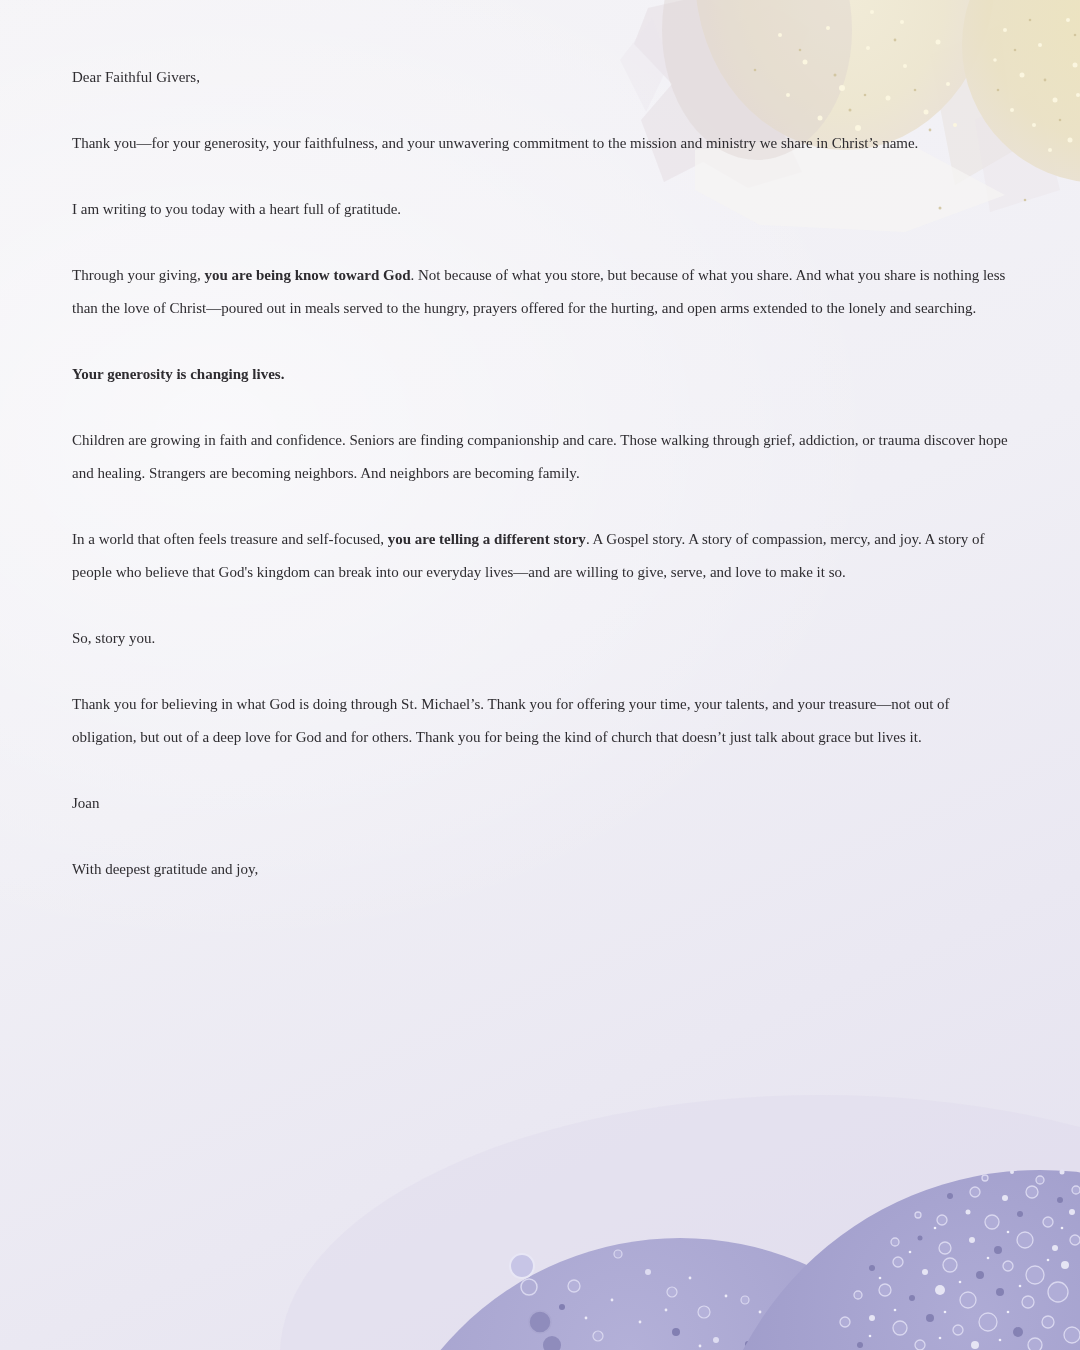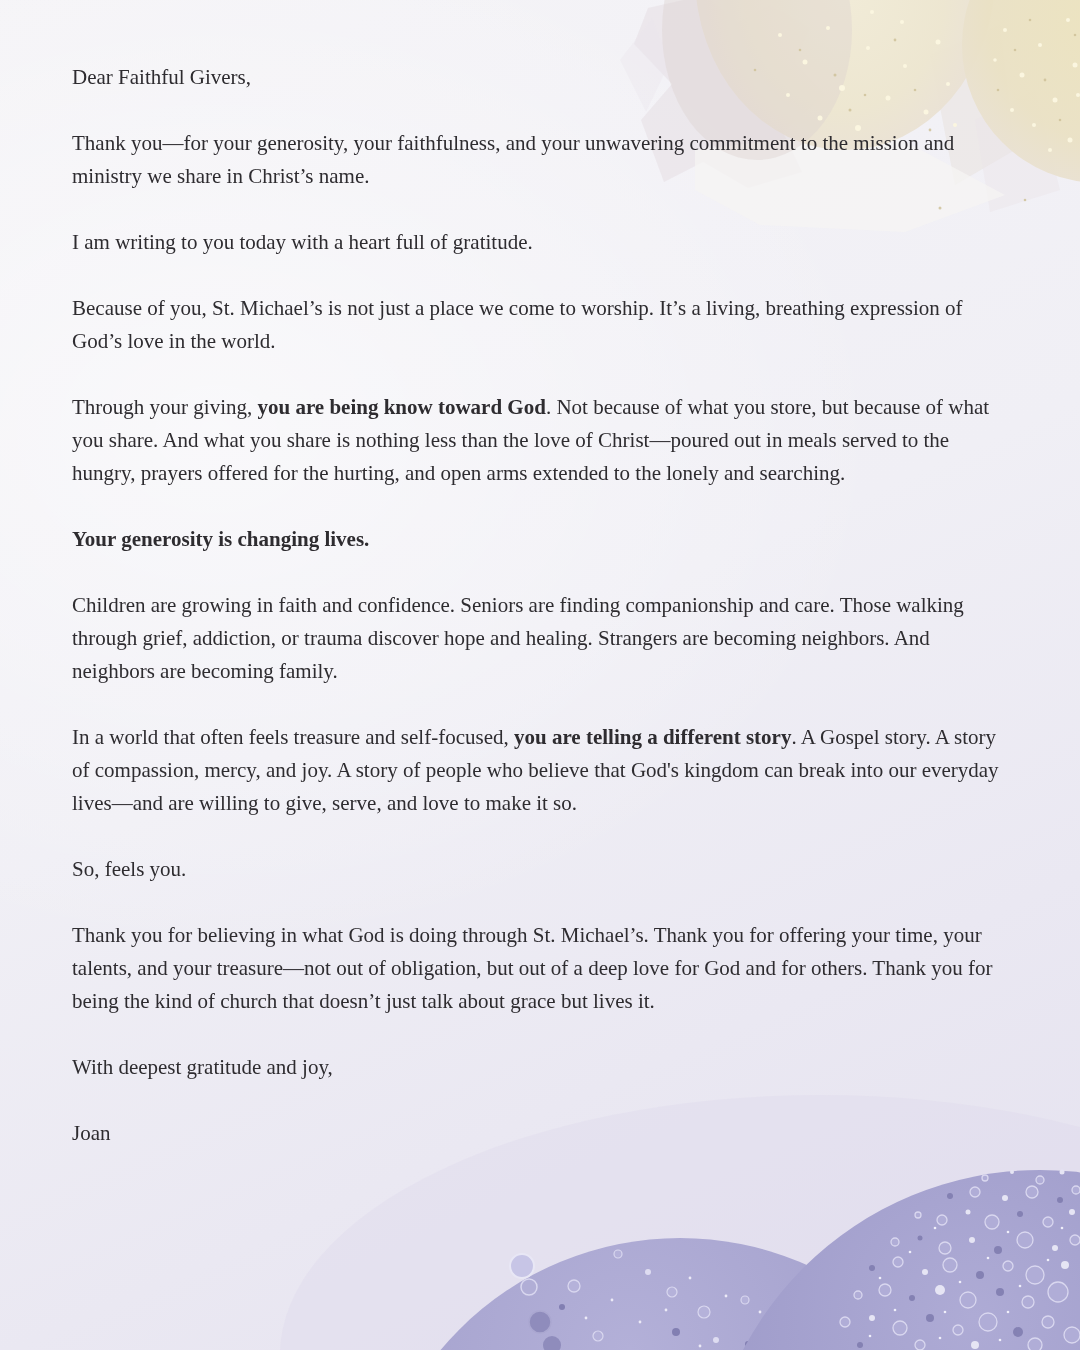--- a/index.html
+++ b/index.html
@@ -11,21 +11,21 @@
     position: relative; width: 1080px; height: 1350px;
     background:
       radial-gradient(1100px 850px at 20% 32%, rgba(255,255,255,0.55), rgba(255,255,255,0) 62%),
       linear-gradient(156deg, var(--background-top, #f5f4f7) 0%, #f0eff5 48%, var(--background-bottom, #e4e1ef) 100%);
   }
   svg.decor {
     position: absolute; left: 0; top: 0; width: 1080px; height: 1350px; display: block;
   }
   .letter {
     position: absolute; left: 72px; right: 72px; top: 61px;
-    font-size: 21px; line-height: 33px;
+    font-size: 15px; line-height: 33px;
     color: var(--text, #2e2c30);
     z-index: 2;
   }
   .letter p { margin: 0 0 33px 0; }
   .letter .bold { font-weight: bold; }
 </style>
 </head>
 <body>
 
 <div class="page">
@@ -231,25 +231,24 @@
         </g>
       </g>
     </g>
   </svg>
 
   <main class="letter">
     <div id="paragraphs">
         <p><span>Dear Faithful Givers,</span></p>
         <p><span>Thank you—for your generosity, your faithfulness, and your unwavering commitment to the mission and ministry we share in Christ’s name.</span></p>
         <p><span>I am writing to you today with a heart full of gratitude.</span></p>
-        <p><span>Because of you, St. Michael’s is not just a place we come to worship. It’s a living, breathing expression of God’s love in the world.</span></p>
         <p><span>Through your giving, </span><span class="bold">you are being know toward God</span><span>. Not because of what you store, but because of what you share. And what you share is nothing less than the love of Christ—poured out in meals served to the hungry, prayers offered for the hurting, and open arms extended to the lonely and searching.</span></p>
         <p><span class="bold">Your generosity is changing lives.</span></p>
         <p><span>Children are growing in faith and confidence. Seniors are finding companionship and care. Those walking through grief, addiction, or trauma discover hope and healing. Strangers are becoming neighbors. And neighbors are becoming family.</span></p>
         <p><span>In a world that often feels treasure and self-focused, </span><span class="bold">you are telling a different story</span><span>. A Gospel story. A story of compassion, mercy, and joy. A story of people who believe that God's kingdom can break into our everyday lives—and are willing to give, serve, and love to make it so.</span></p>
-        <p><span>So, feels you.</span></p>
+        <p><span>So, story you.</span></p>
         <p><span>Thank you for believing in what God is doing through St. Michael’s. Thank you for offering your time, your talents, and your treasure—not out of obligation, but out of a deep love for God and for others. Thank you for being the kind of church that doesn’t just talk about grace but lives it.</span></p>
+        <p><span>Joan</span></p>
         <p><span>With deepest gratitude and joy,</span></p>
-        <p><span>Joan</span></p>
       </div>
   </main>
 
 </div>
 
 </body></html>

